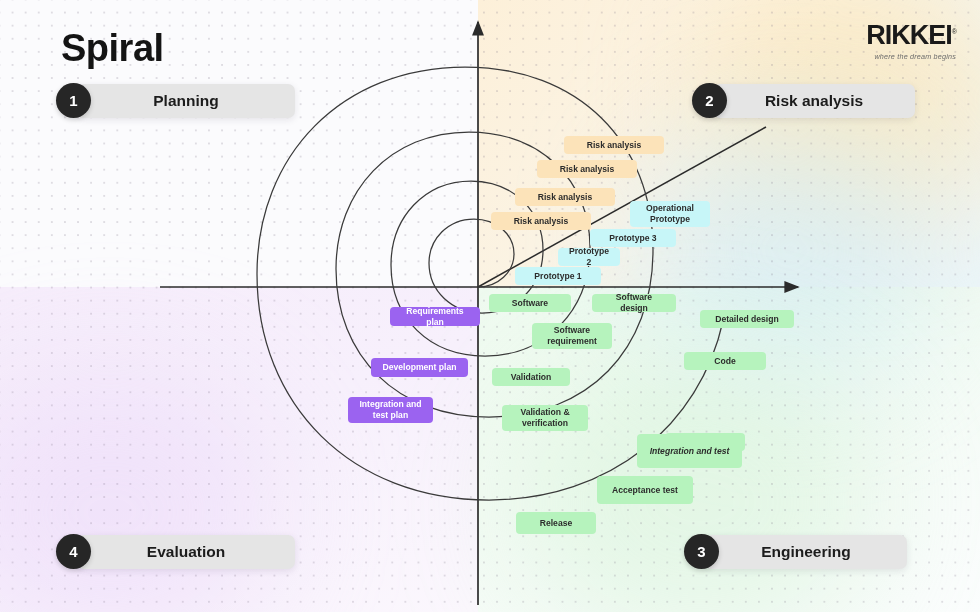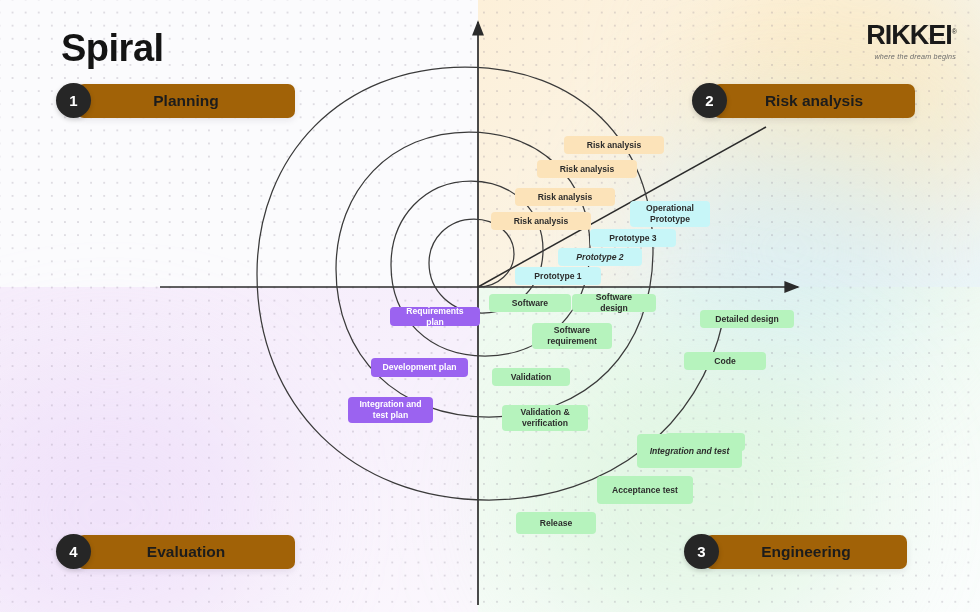--- a/index.html
+++ b/index.html
@@ -41,21 +41,21 @@
   .badge{
     width:35px;height:35px;border-radius:50%;
     background:#262626;color:#fff;
     display:flex;align-items:center;justify-content:center;
     font-size:15px;font-weight:bold;
     box-shadow:0 2px 5px rgba(0,0,0,.18);
     position:relative;z-index:3;
   }
   .pill{
     height:34px;min-width:186px;
-    background:#a16207;border-radius:7px;
+    background:#e5e5e5;border-radius:7px;
     display:flex;align-items:center;justify-content:center;
     font-size:15.5px;font-weight:bold;color:#1c1c1c;
     box-shadow:0 2px 7px rgba(40,30,60,.10);
     padding:0 16px;margin-left:-14px;
     position:relative;z-index:2;
   }
   #corner-1{left:56px;top:83px;}
   #corner-2{left:692px;top:83px;}
   #corner-3{left:684px;top:534px;}
   #corner-4{left:56px;top:534px;}
@@ -172,24 +172,24 @@
   </div>
 
   <div id="nodes-layer">
       <div class="node n-risk" style="left: 564px; top: 136px; width: 100px; height: 18px;">Risk analysis</div>
       <div class="node n-risk" style="left: 537px; top: 160px; width: 100px; height: 18px;">Risk analysis</div>
       <div class="node n-risk" style="left: 515px; top: 188px; width: 100px; height: 18px;">Risk analysis</div>
       <div class="node n-risk" style="left: 491px; top: 212px; width: 100px; height: 18px;">Risk analysis</div>
       <div class="node n-proto" style="left: 630px; top: 201px; width: 80px; height: 26px;">Operational
 Prototype</div>
       <div class="node n-proto" style="left: 590px; top: 229px; width: 86px; height: 18px;">Prototype 3</div>
-      <div class="node n-proto" style="left: 558px; top: 248px; width: 84px; height: 18px; font-style: italic;">Prototype 2</div>
+      <div class="node n-proto" style="left: 558px; top: 248px; width: 62px; height: 18px;">Prototype 2</div>
       <div class="node n-proto" style="left: 515px; top: 267px; width: 86px; height: 18px;">Prototype 1</div>
       <div class="node n-eng" style="left: 489px; top: 294px; width: 82px; height: 18px;">Software</div>
-      <div class="node n-eng" style="left: 572px; top: 294px; width: 84px; height: 18px;">Software design</div>
+      <div class="node n-eng" style="left: 592px; top: 294px; width: 84px; height: 18px;">Software design</div>
       <div class="node n-eng" style="left: 700px; top: 310px; width: 94px; height: 18px;">Detailed design</div>
       <div class="node n-eng" style="left: 532px; top: 323px; width: 80px; height: 26px;">Software
 requirement</div>
       <div class="node n-eng" style="left: 684px; top: 352px; width: 82px; height: 18px;">Code</div>
       <div class="node n-eng" style="left: 492px; top: 368px; width: 78px; height: 18px;">Validation</div>
       <div class="node n-eng" style="left: 665px; top: 393px; width: 80px; height: 18px; margin-top: 40px;">Unit test</div>
       <div class="node n-eng" style="left: 502px; top: 405px; width: 86px; height: 26px;">Validation &amp;
 verification</div>
       <div class="node n-eng" style="left: 637px; top: 434px; width: 105px; height: 34px; font-style: italic;">Integration and test</div>
       <div class="node n-eng" style="left: 597px; top: 476px; width: 96px; height: 28px;">Acceptance test</div>

